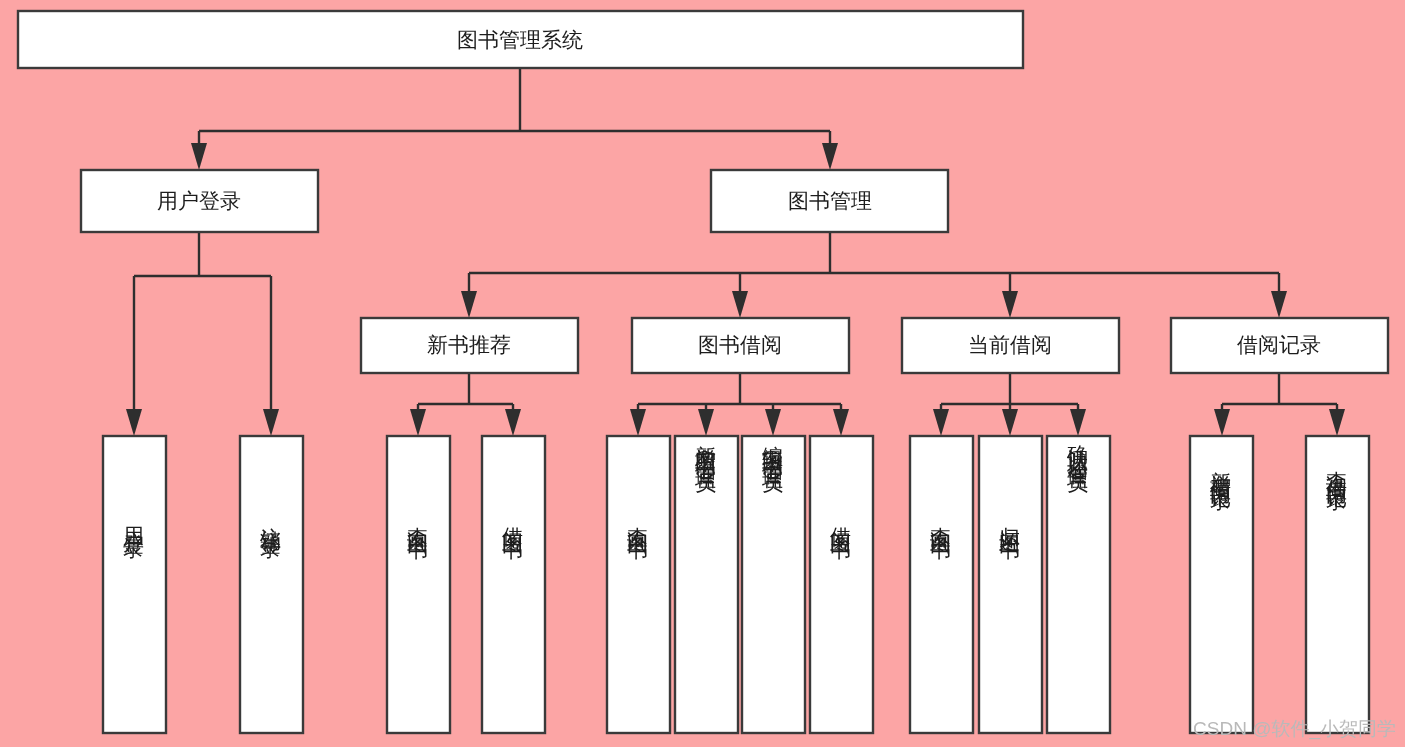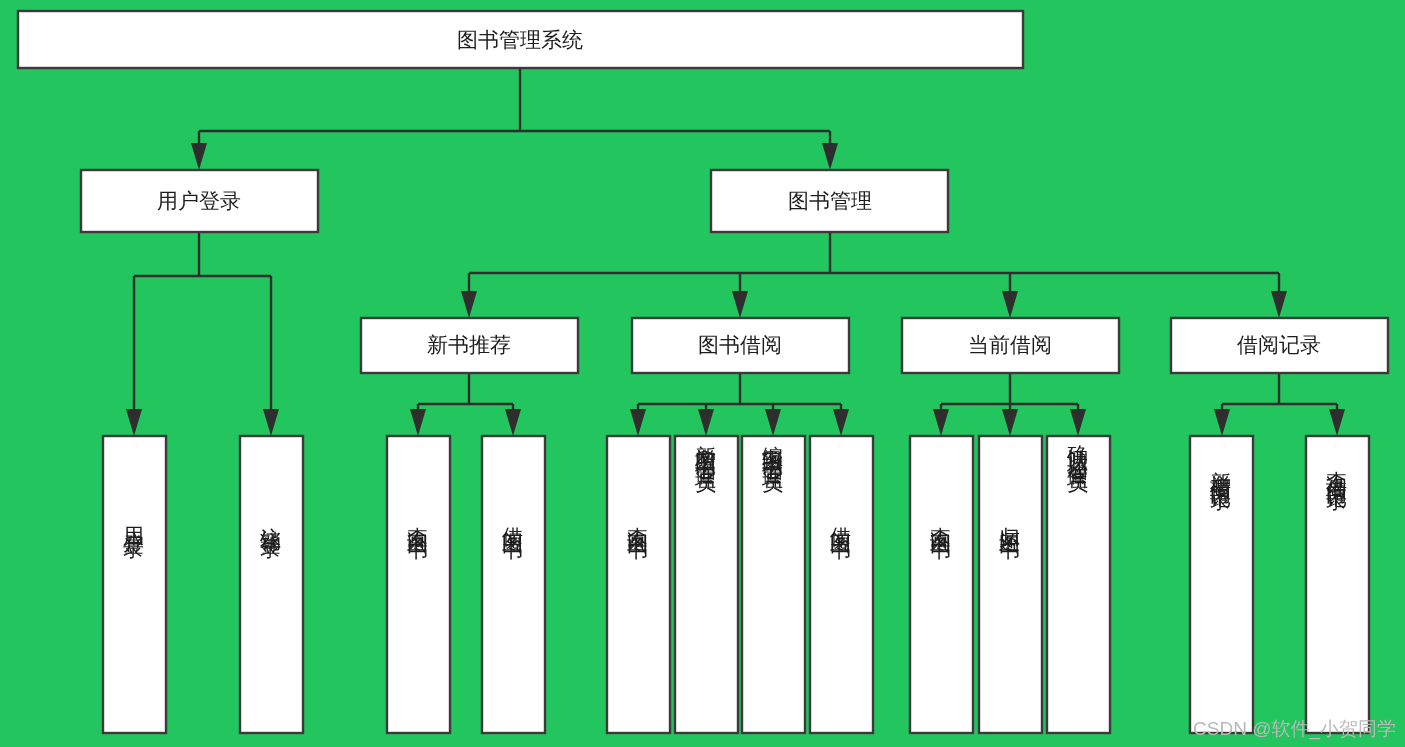--- a/index.html
+++ b/index.html
@@ -8,21 +8,21 @@
     padding: 0;
     background: #ffffff;
   }
   body {
     font-family: "Liberation Sans", "DejaVu Sans", sans-serif;
   }
   #diagram-root {
     position: relative;
     width: 1405px;
     height: 747px;
-    background: #22c55e;
+    background: #fca5a5;
     overflow: hidden;
   }
   svg#tree-svg {
     position: absolute;
     left: 0;
     top: 0;
     width: 1405px;
     height: 747px;
     display: block;
   }

